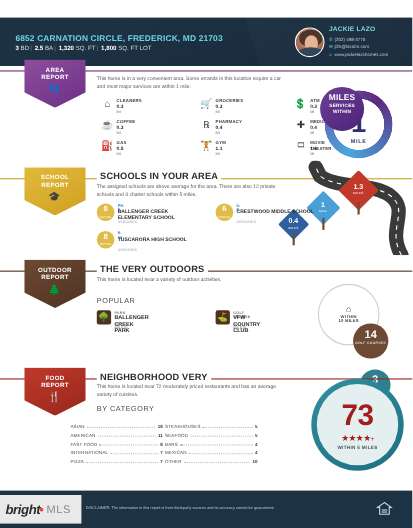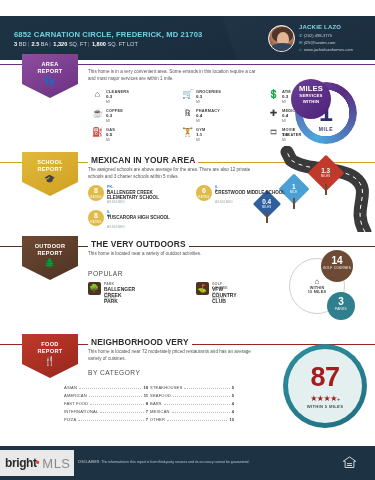--- a/index.html
+++ b/index.html
@@ -145,21 +145,21 @@
   .poi .nm { position:absolute; left:16px; top:4.4px; font-size:5px; font-weight:bold; color:#2b2b2b; }
   .poi .di { position:absolute; left:16px; top:9.6px; font-size:3.6px; color:#7a7a7a; }
 
   .outring { position:absolute; right:14px; top:18px; width:78px; height:72px; }
   .outring .circ { position:absolute; left:6px; top:8px; width:56px; height:56px;
     border:1px solid #cfcfcf; border-radius:50%; }
   .outring .ctr { position:absolute; left:6px; top:27px; width:56px; text-align:center; }
   .outring .ctr .hi { font-size:8px; color:#4e3223; line-height:9px; }
   .outring .ctr .t1 { font-size:3.8px; font-weight:bold; color:#444; letter-spacing:.2px; }
   .outring .ctr .t2 { font-size:3.8px; font-weight:bold; color:#444; letter-spacing:.2px; }
-  .ob { position:absolute; border-radius:50%; color:#fff; text-align:center; }
+  .ob { position:absolute; border-radius:50%; color:#fff; text-align:center;margin-top:44px; }
   .ob .v { font-size:10px; font-weight:bold; line-height:12px; }
   .ob .l { font-size:3.1px; letter-spacing:.3px; line-height:3.6px; }
 
   
   .s-food { top:330px; height:110px; }
   .s-food .shield { top:4px; background:linear-gradient(150deg,#c0392b 0%,#97271c 100%); }
   .s-food .rule { background:#97271c; width:375px; top:14px; }
   .s-food .sec-title{ top:7px; }
   .s-food .sec-desc{ top:19px; }
   .cat-row { position:absolute; font-size:4.1px; color:#4a4a4a; white-space:nowrap;
@@ -179,23 +179,23 @@
     font-size:8px; color:#a31d1d; letter-spacing:-.5px; }
   .score .stars .pl { font-size:6px; }
   .score .sub { position:absolute; left:0; right:0; top:60px; text-align:center;
     font-size:4.2px; font-weight:bold; color:#45555b; letter-spacing:.3px; }
 
   
   .footer { position:absolute; left:0; bottom:0; width:375px; height:34px;
     background:#1d3344; }
   .brightbox { position:absolute; left:0; top:4px; width:74px; height:26px;
     background:#e9e9e9; display:flex; align-items:center; padding-left:5px; }
-  .brightbox .bt { font-size:12px; font-weight:bold; color:#2b2b2b; letter-spacing:-.4px; }
+  .brightbox .bt { font-size:12px; font-weight:bold; color:#2b2b2b; letter-spacing:-.4px;font-style:italic; }
   .brightbox .dot { color:#e8463c; font-size:12px; margin-left:-1px; }
-  .brightbox .ml { font-size:13px; color:#8a8a8a; margin-left:2.5px; letter-spacing:.5px; }
+  .brightbox .ml { font-size:10px; color:#8a8a8a; margin-left:2.5px; letter-spacing:.5px; }
   .disc { position:absolute; left:78px; top:14px; font-size:3.5px; color:#b9c5ce; white-space:nowrap; }
   .eho { position:absolute; right:18px; top:9px; width:15px; height:15px; color:#cdd7de; }
 </style>
 </head>
 <body>
 
 <div class="page">
 
   <div class="header">
     <div class="addr">6852 CARNATION CIRCLE, FREDERICK, MD 21703</div>
@@ -332,21 +332,21 @@
         </div>
         <div class="post"></div>
       </div>
     </div>
 
     <div class="shield">
       <div class="st">SCHOOL</div>
       <div class="st">REPORT</div>
       <div class="sicon">🎓</div>
     </div>
-    <div class="sec-title">MEXICAN IN YOUR AREA</div>
+    <div class="sec-title">SCHOOLS IN YOUR AREA</div>
     <div class="sec-desc">The assigned schools are above average for the area. There are also 12 private schools and 3 charter schools within 5 miles.</div>
 
     <div class="school-item" style="left:88px; top:37px;">
       <div class="sbadge">
         <div class="n">8</div>
         <div class="r">RATING</div>
       </div>
       <div class="gr">PK-5</div>
       <div class="nm">BALLENGER CREEK ELEMENTARY SCHOOL</div>
       <div class="as" style="top:15px;">ASSIGNED</div>
@@ -474,21 +474,21 @@
     </div>
     <div class="cat-row" style="left:150px; top:87px;">
       <span class="cn">OTHER</span>
       <span class="dots"></span>
       <span class="cv">10</span>
     </div>
 
     <div class="score">
       <div class="outer"></div>
       <div class="inner"></div>
-      <div class="num">87</div>
+      <div class="num">73</div>
       <div class="stars"><span>★★★★</span><span class="pl">+</span></div>
       <div class="sub">WITHIN 5 MILES</div>
     </div>
   </div>
 
   <div class="footer">
     <div class="brightbox">
       <span class="bt">bright</span>
       <span class="dot">•</span>
       <span class="ml">MLS</span>

